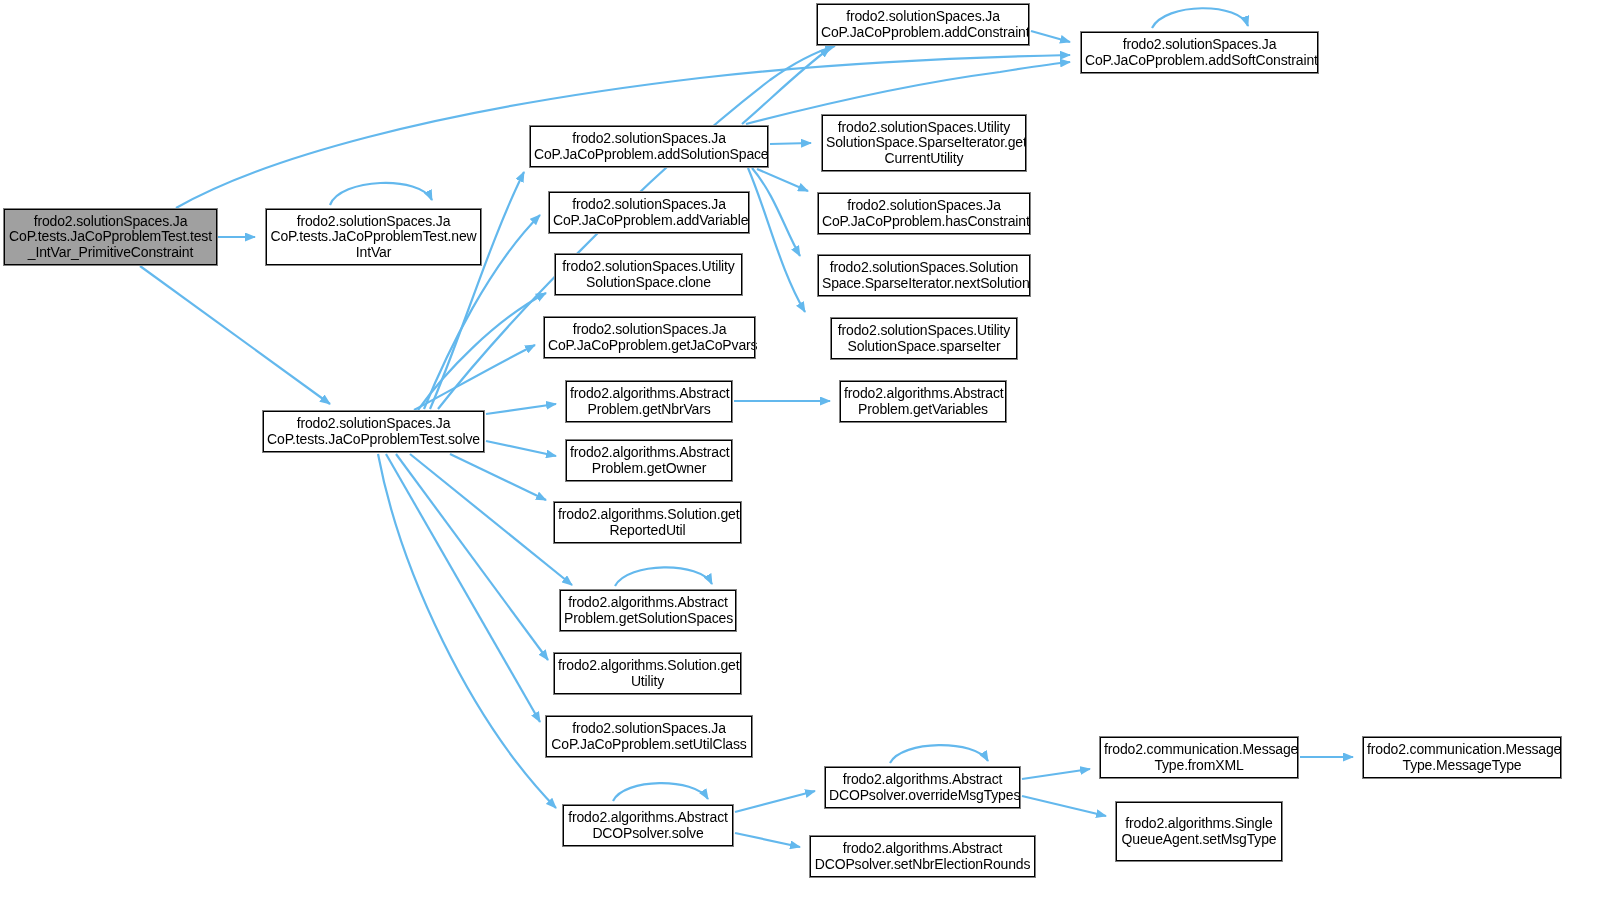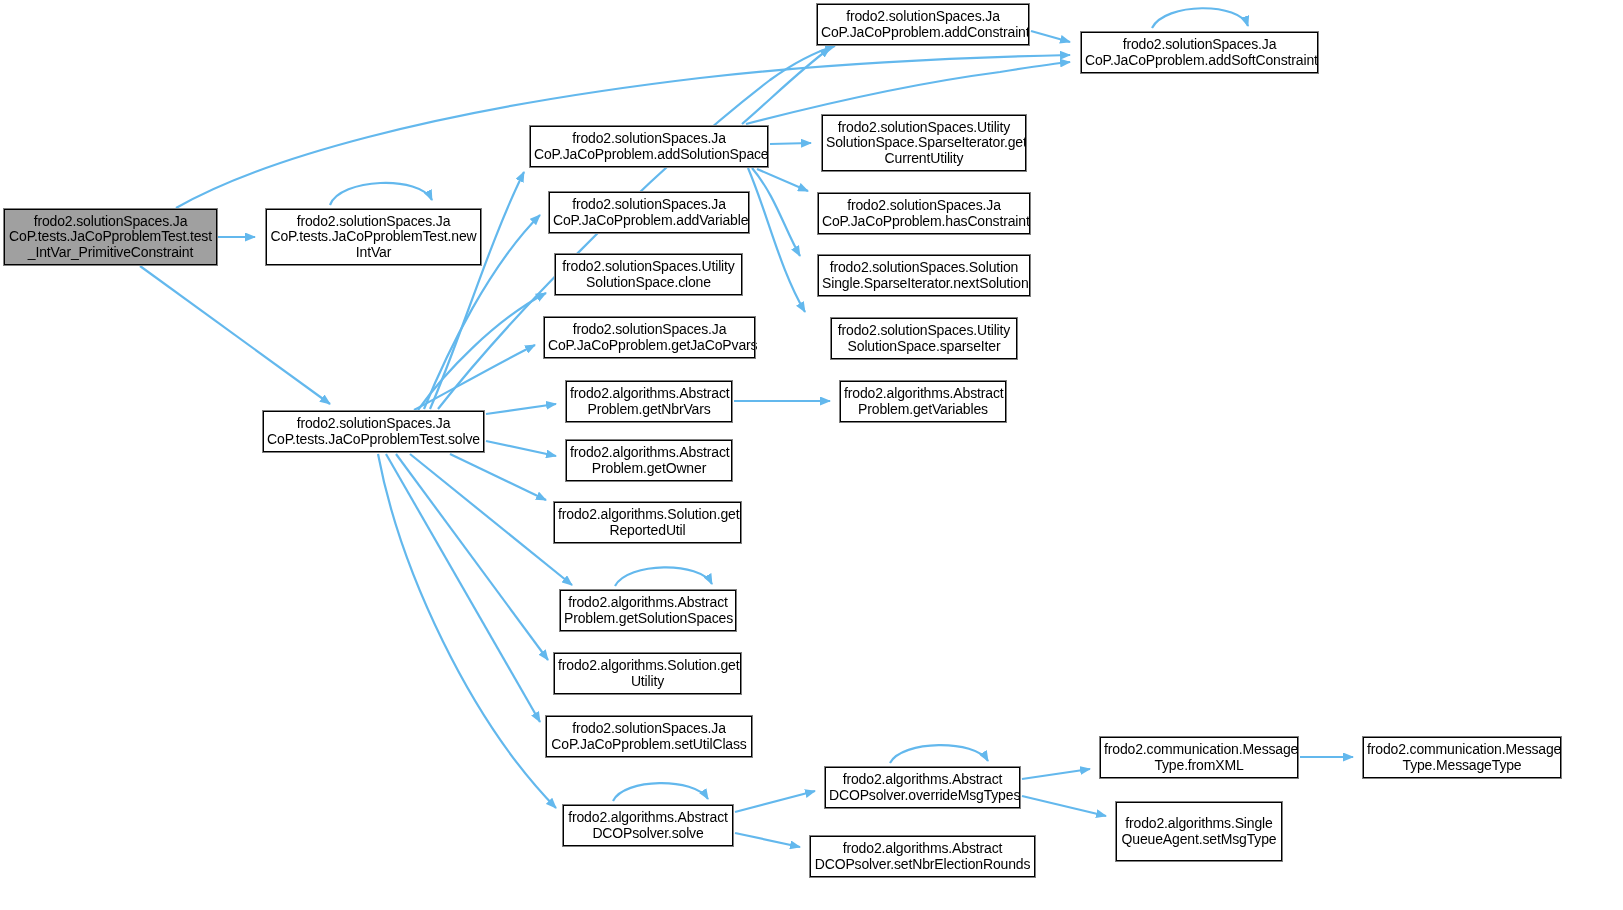--- a/index.html
+++ b/index.html
@@ -179,21 +179,21 @@
 CoP.JaCoPproblem.hasConstraint</span>
   </div>
 
   <div class="node" style="left:555px;top:254px;width:187px;height:41px;">
     <span class="lbl">frodo2.solutionSpaces.Utility
 SolutionSpace.clone</span>
   </div>
 
   <div class="node" style="left:818px;top:255px;width:212px;height:41px;">
     <span class="lbl">frodo2.solutionSpaces.Solution
-Single.SparseIterator.nextSolution</span>
+Space.SparseIterator.nextSolution</span>
   </div>
 
   <div class="node" style="left:544px;top:317px;width:211px;height:41px;">
     <span class="lbl">frodo2.solutionSpaces.Ja
 CoP.JaCoPproblem.getJaCoPvars</span>
   </div>
 
   <div class="node" style="left:831px;top:318px;width:186px;height:41px;">
     <span class="lbl">frodo2.solutionSpaces.Utility
 SolutionSpace.sparseIter</span>

